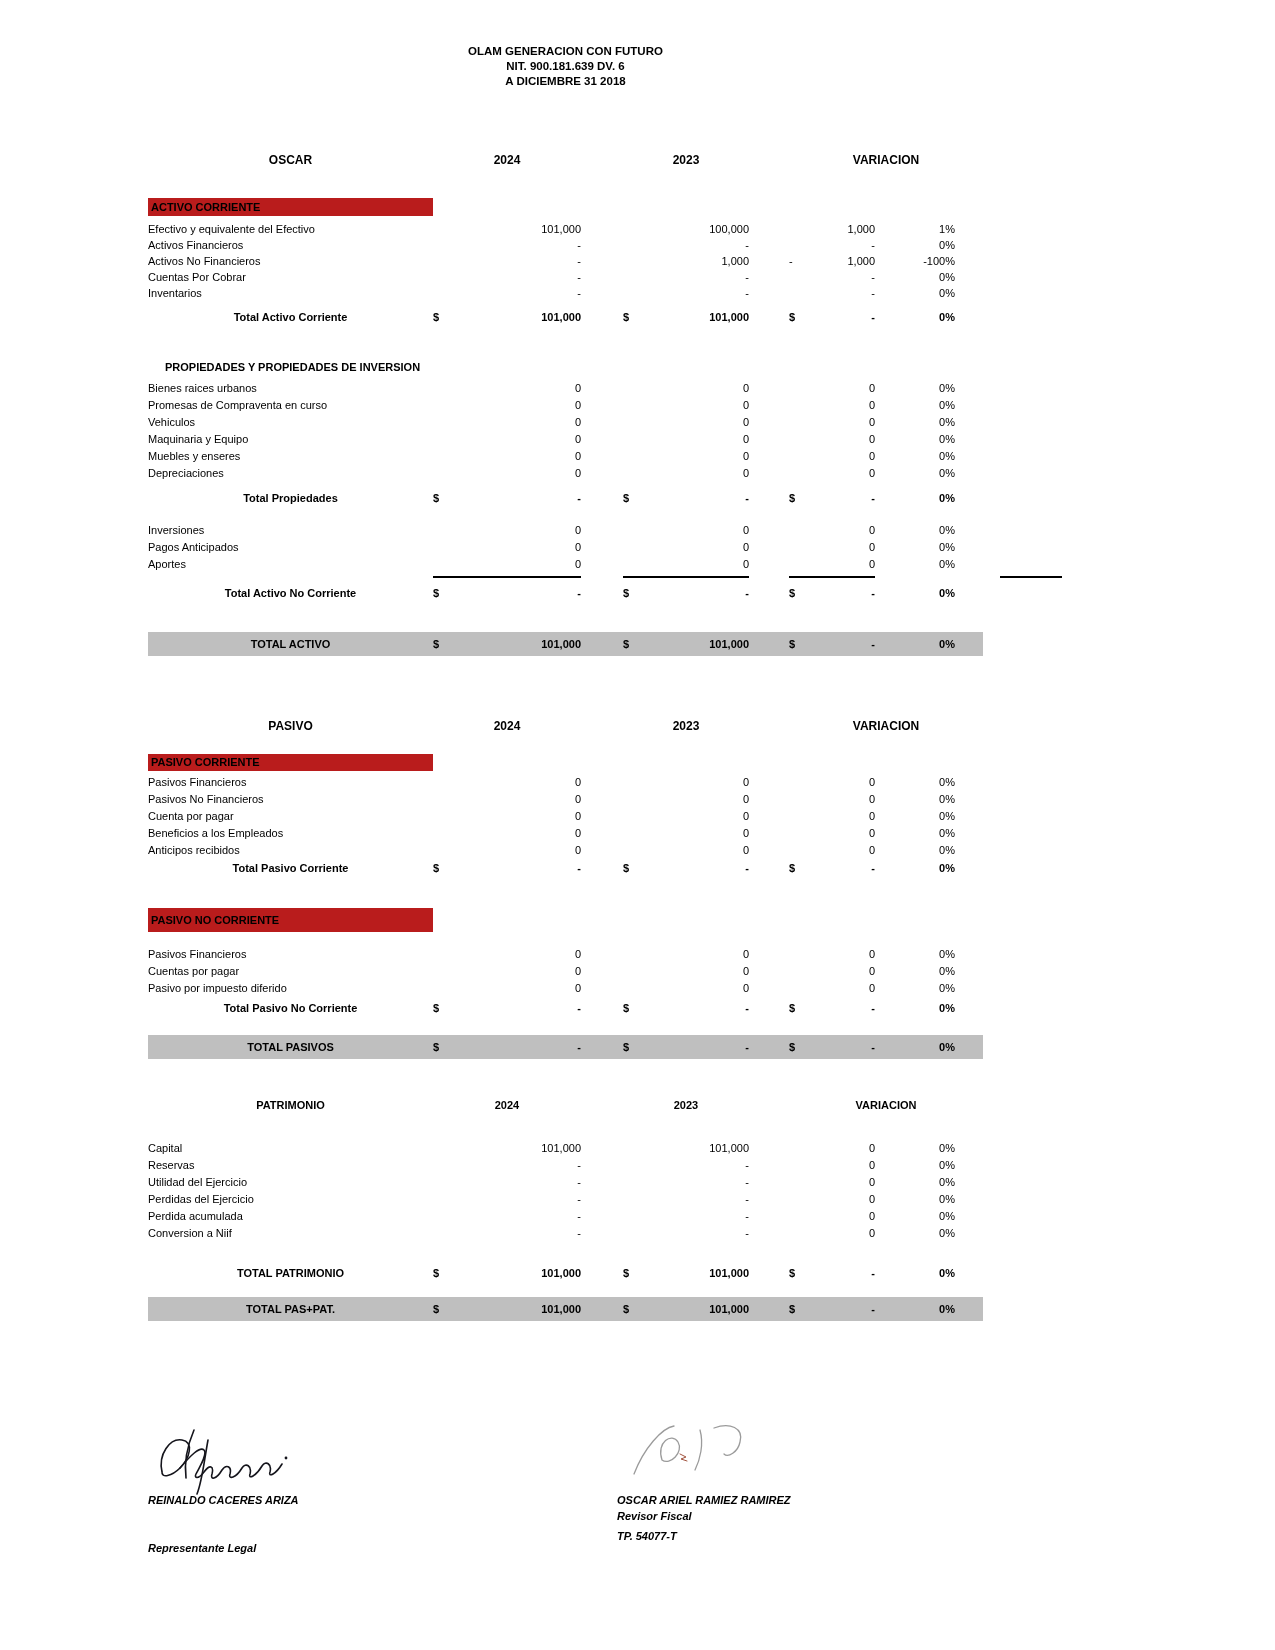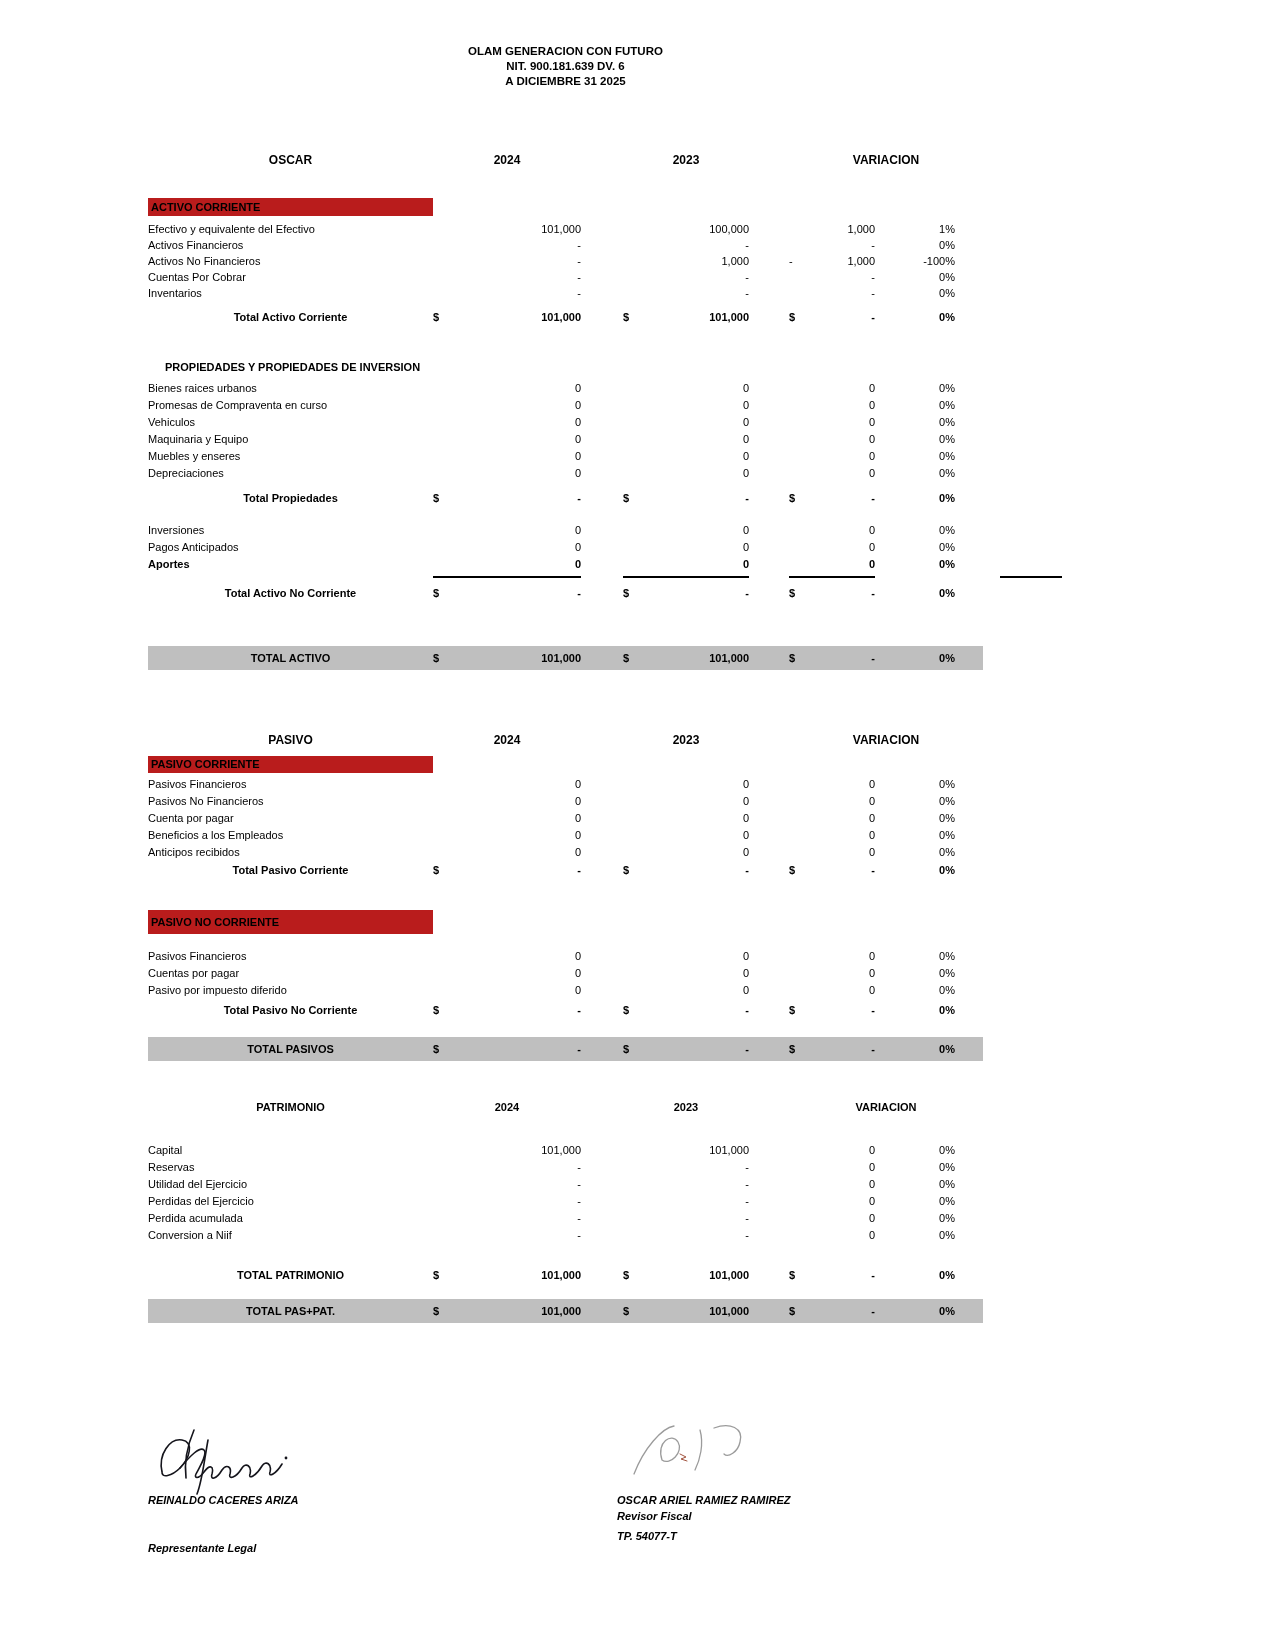--- a/index.html
+++ b/index.html
@@ -45,21 +45,21 @@
   .seg.r4{left:852px;width:62px;}
   .sig-text{position:absolute;font-size:11px;font-weight:bold;font-style:italic;white-space:nowrap;}
   .sig-svg{position:absolute;}
 </style>
 </head>
 <body>
 
 <div id="title-block">
   <div>OLAM GENERACION CON FUTURO</div>
   <div>NIT. 900.181.639 DV. 6</div>
-  <div>A DICIEMBRE 31 2025</div>
+  <div>A DICIEMBRE 31 2018</div>
 </div>
 
 <div id="sheet">
     <div class="grid-row colheader" style="margin-top: 150px; height: 20px;">
       <span class="c-label">OSCAR</span>
       <span class="c-h1">2024</span>
       <span class="c-h2">2023</span>
       <span class="c-h3">VARIACION</span>
     </div>
     <div class="grid-row section gray" style="margin-top: 28px; height: 18px;">
@@ -173,21 +173,21 @@
       <span class="c-v3">0</span>
       <span class="c-pct">0%</span>
     </div>
     <div class="grid-row row" style="height: 17px;">
       <span class="c-label">Pagos Anticipados</span>
       <span class="c-v1">0</span>
       <span class="c-v2">0</span>
       <span class="c-v3">0</span>
       <span class="c-pct">0%</span>
     </div>
-    <div class="grid-row row" style="height: 17px; font-weight: bold;">
+    <div class="grid-row row" style="height: 17px;">
       <span class="c-label">Aportes</span>
       <span class="c-v1">0</span>
       <span class="c-v2">0</span>
       <span class="c-v3">0</span>
       <span class="c-pct">0%</span>
     </div>
     <div class="grid-row rule" style="margin-top: 3px; height: 3px;">
       <div class="seg r1"></div>
       <div class="seg r2"></div>
       <div class="seg r3"></div>
@@ -196,37 +196,37 @@
     <div class="grid-row total plain" style="margin-top: 4px; height: 20px;">
       <span class="c-label">Total Activo No Corriente</span>
       <span class="c-d1">$</span>
       <span class="c-v1">-</span>
       <span class="c-d2">$</span>
       <span class="c-v2">-</span>
       <span class="c-d3">$</span>
       <span class="c-v3">-</span>
       <span class="c-pct">0%</span>
     </div>
-    <div class="grid-row total gray" style="margin-top: 43px; height: 24px;">
+    <div class="grid-row total gray" style="margin-top: 29px; height: 24px;">
       <span class="c-label">TOTAL ACTIVO</span>
       <span class="c-d1">$</span>
       <span class="c-v1">101,000</span>
       <span class="c-d2">$</span>
       <span class="c-v2">101,000</span>
       <span class="c-d3">$</span>
       <span class="c-v3">-</span>
       <span class="c-pct">0%</span>
     </div>
     <div class="grid-row colheader" style="margin-top: 60px; height: 20px;">
       <span class="c-label">PASIVO</span>
       <span class="c-h1">2024</span>
       <span class="c-h2">2023</span>
       <span class="c-h3">VARIACION</span>
     </div>
-    <div class="grid-row section gray" style="margin-top: 6px; height: 17px;">
+    <div class="grid-row section gray" style="margin-top: 18px; height: 17px;">
       <span class="c-label graybg">PASIVO CORRIENTE</span>
     </div>
     <div class="grid-row row" style="margin-top: 3px; height: 17px;">
       <span class="c-label">Pasivos Financieros</span>
       <span class="c-v1">0</span>
       <span class="c-v2">0</span>
       <span class="c-v3">0</span>
       <span class="c-pct">0%</span>
     </div>
     <div class="grid-row row" style="height: 17px;">

